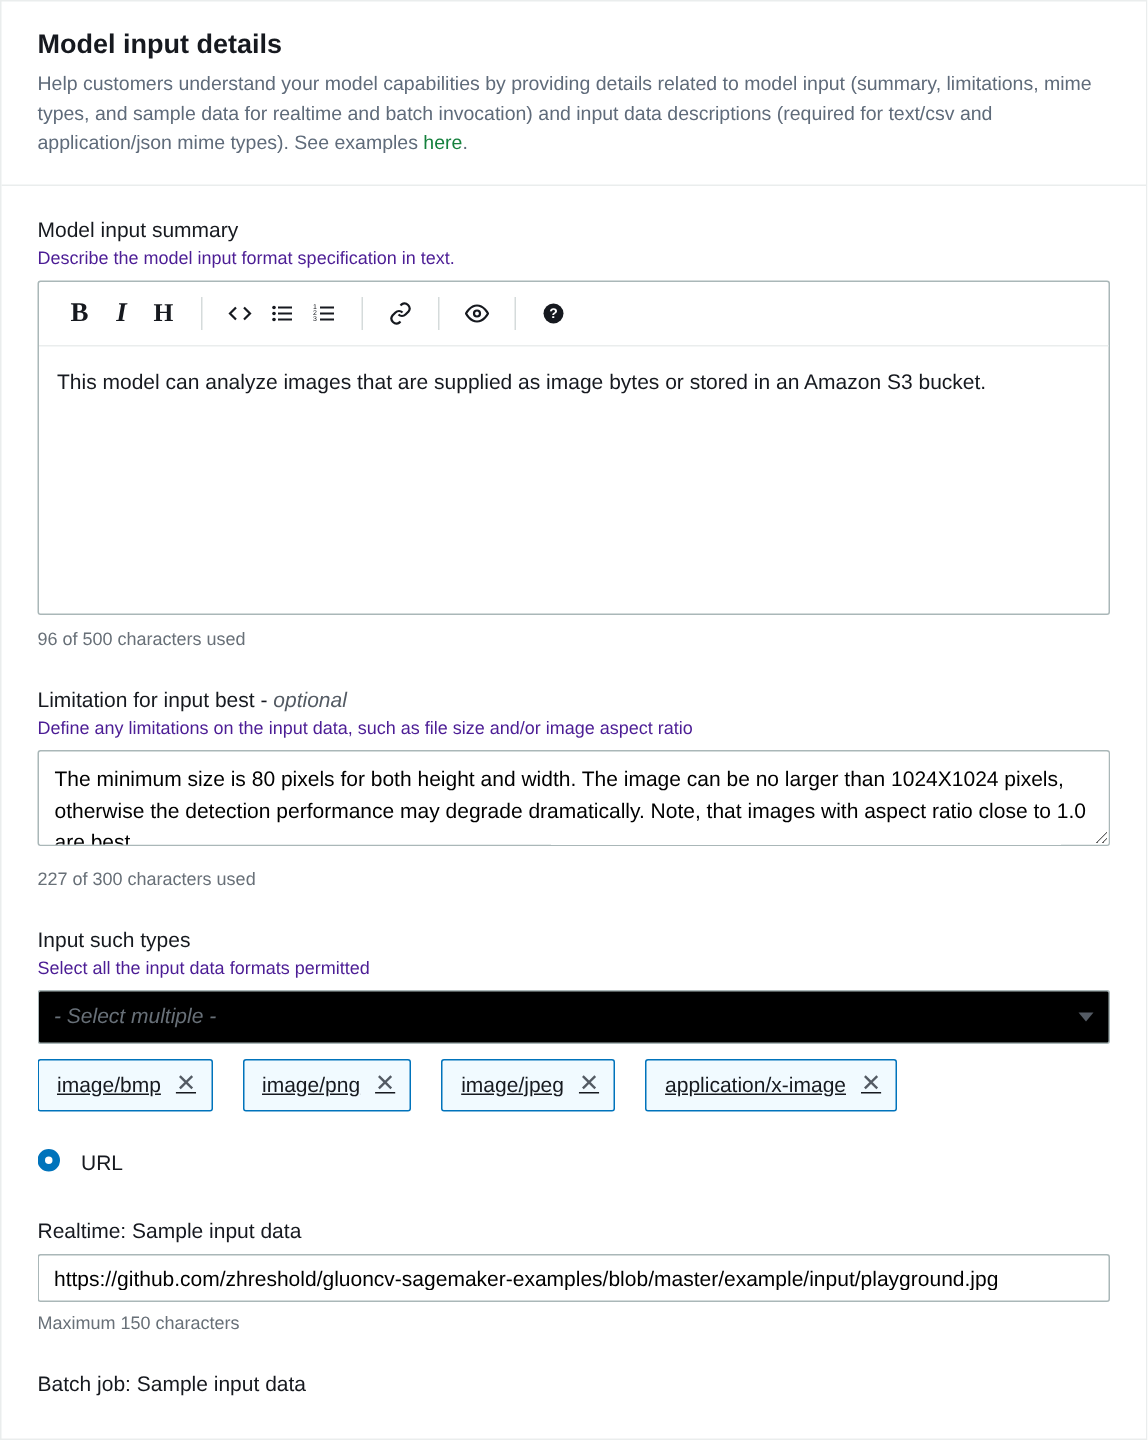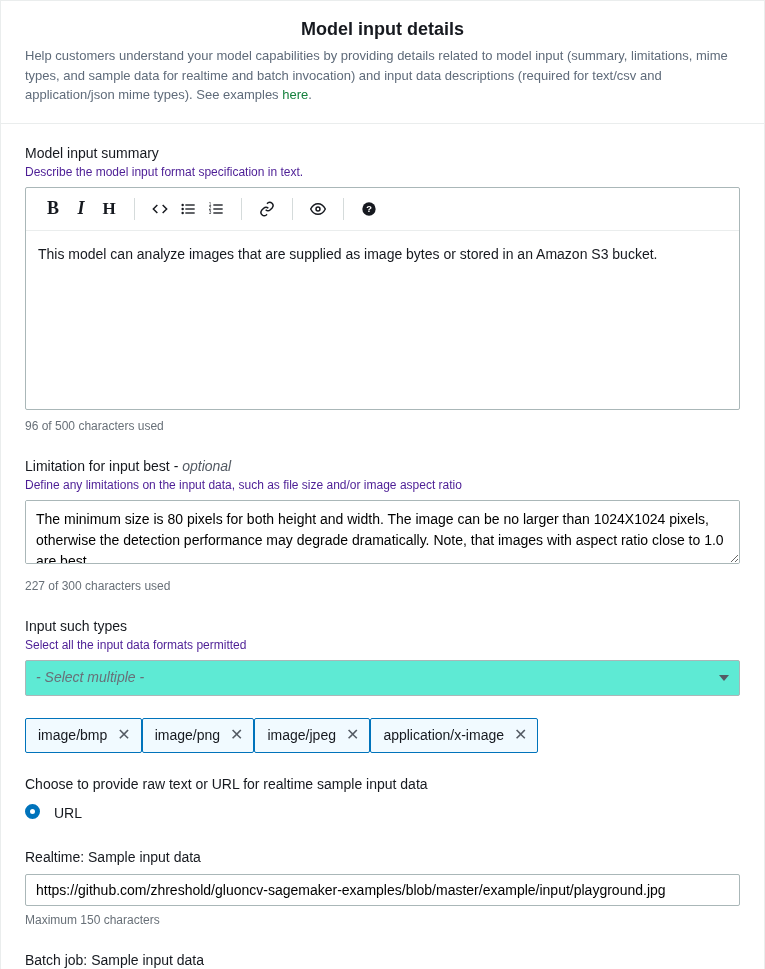--- a/index.html
+++ b/index.html
@@ -17,21 +17,20 @@
 }
 .header-block {
   padding: 16px 24px 18px 24px;
   border-bottom: 1px solid #eaeded;
 }
 .header-block h2 {
   font-size: 18px;
   font-weight: 700;
   color: #16191f;
   margin-bottom: 4px;
-  text-align: center;
 }
 .header-block .desc {
   font-size: 13px;
   color: #5f6b7a;
   line-height: 1.5;
 }
 .header-block .desc a {
   color: #15803d;
   text-decoration: none;
   font-weight: 400;
@@ -111,38 +110,39 @@
   line-height: 1.5;
 }
 .select-box {
   width: 100%;
   border: 1px solid #aab7b8;
   border-radius: 2px;
   padding: 7px 10px;
   font-size: 14px;
   color: #687078;
   font-style: italic;
-  background: #5eead4;
+  background: #000000;
   position: relative;
   cursor: pointer;
   display: flex;
   justify-content: space-between;
   align-items: center;
 }
 .select-box .caret {
   width: 0; height: 0;
   border-left: 5px solid transparent;
   border-right: 5px solid transparent;
   border-top: 6px solid #545b64;
 }
 .tags {
   display: flex;
   flex-wrap: wrap;
-  gap: 0;
-  margin-top: 22px;
+  gap: 20px;
+  margin-top: 10px;
+  text-decoration: underline;
 }
 .tag {
   border: 1px solid #0073bb;
   background: #f1faff;
   color: #16191f;
   border-radius: 2px;
   padding: 7px 10px 7px 12px;
   display: flex;
   align-items: center;
   gap: 10px;
@@ -294,21 +294,20 @@
             <span class="x">✕</span>
           </div>
           <div class="tag">
             <span>application/x-image</span>
             <span class="x">✕</span>
           </div>
         </div>
     </div>
 
     <div class="field">
-      <div class="field-label">Choose to provide raw text or URL for realtime sample input data</div>
       <div class="radio-group" id="radio-group">
           <div class="radio-row">
             <div class="radio-dot selected"></div>
             <span>URL</span>
           </div>
         </div>
     </div>
 
     <div class="field">
       <div class="field-label" style="margin-bottom:6px;">Realtime: Sample input data</div>

